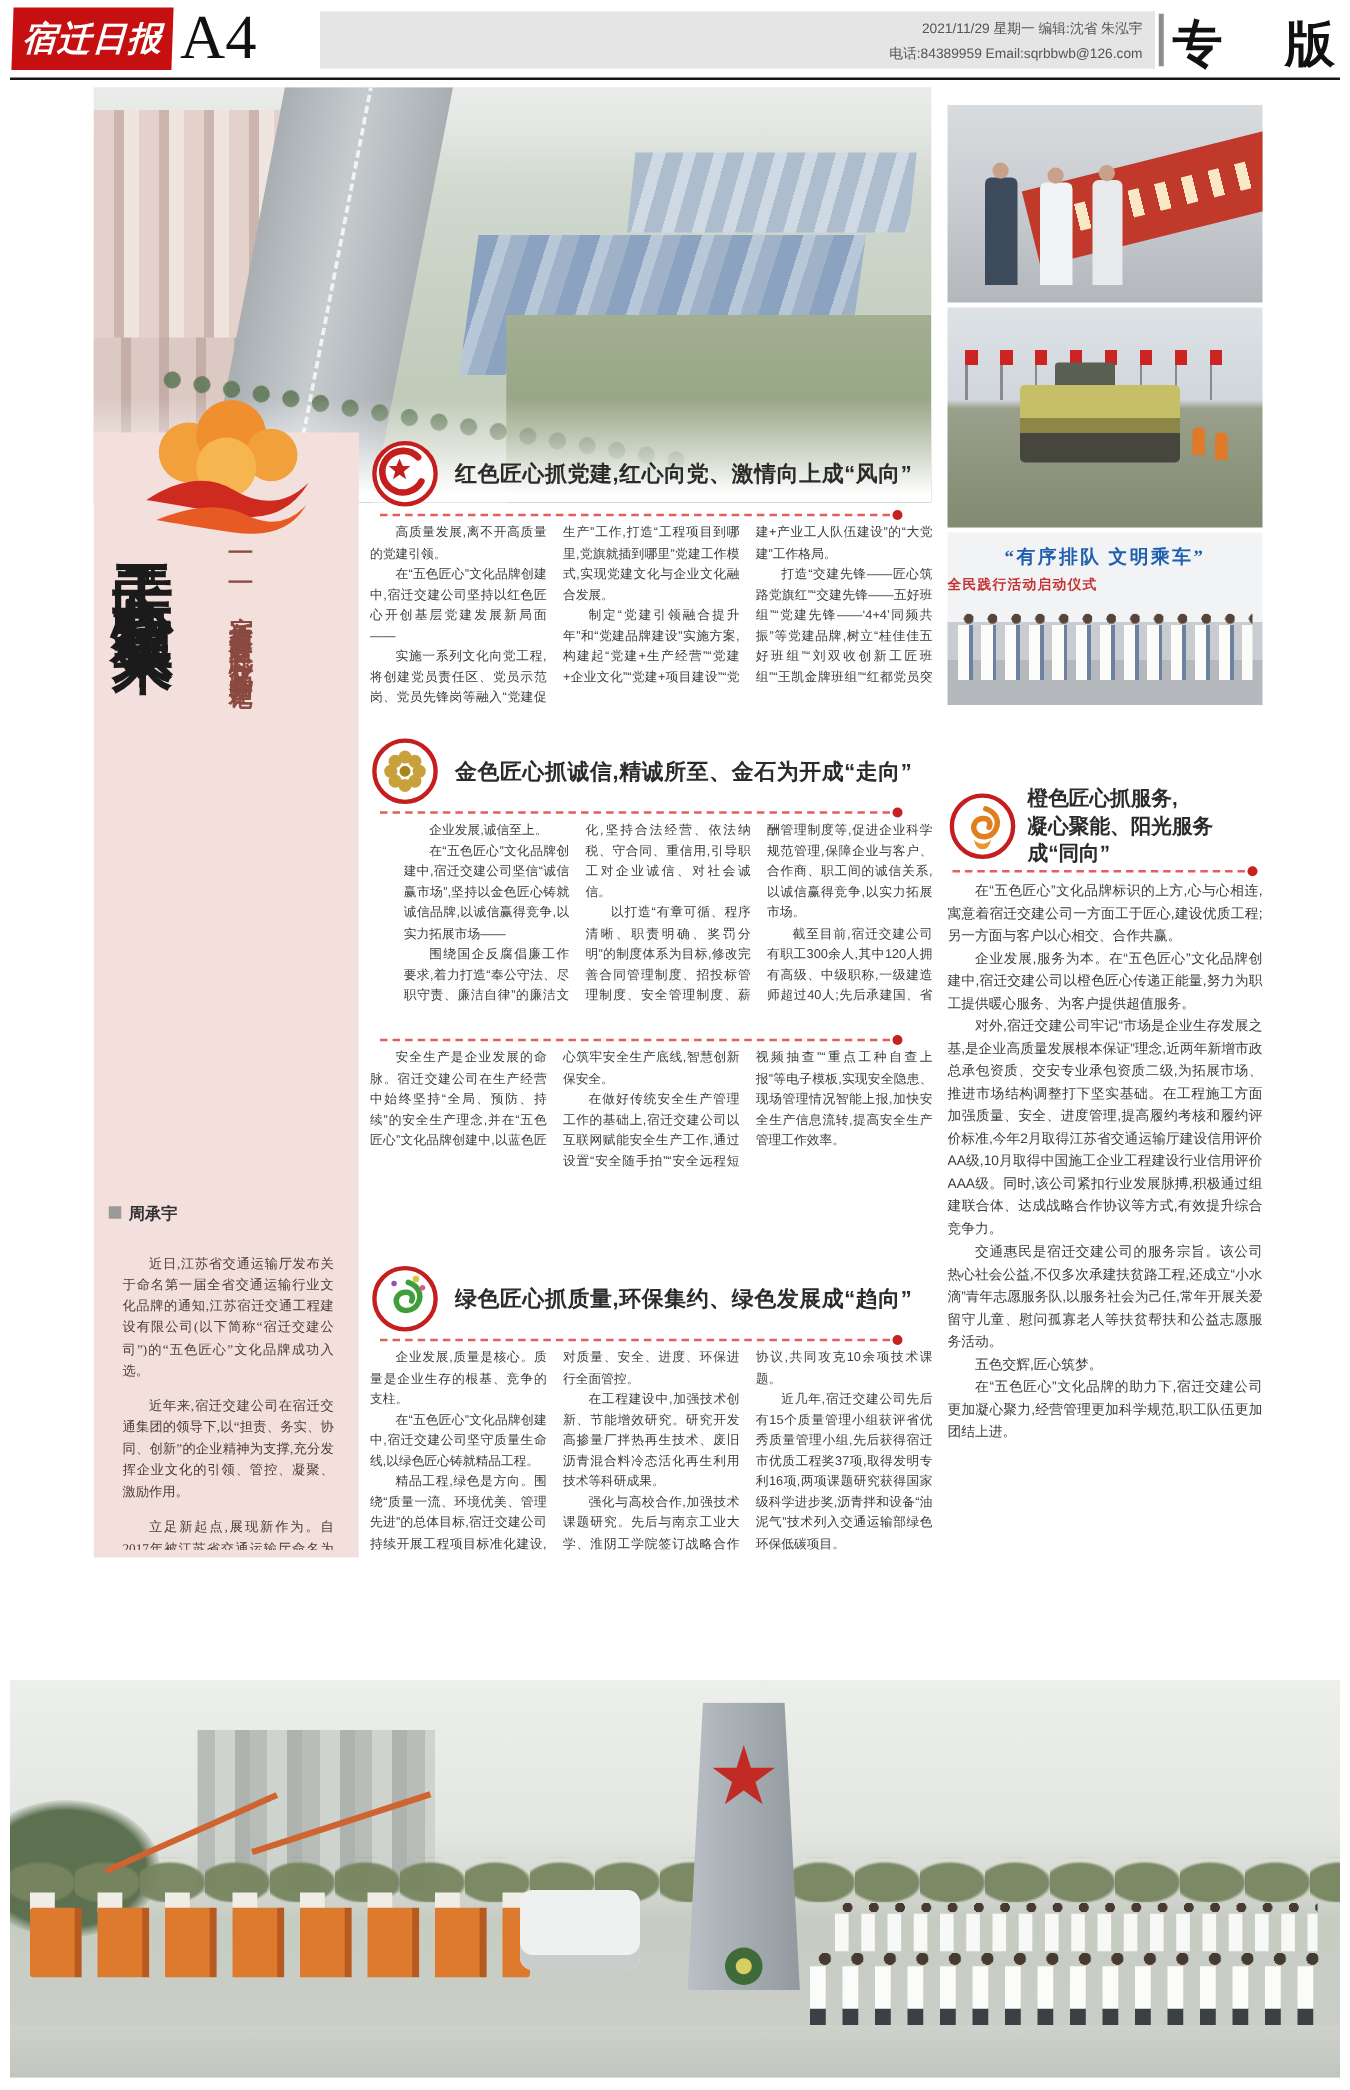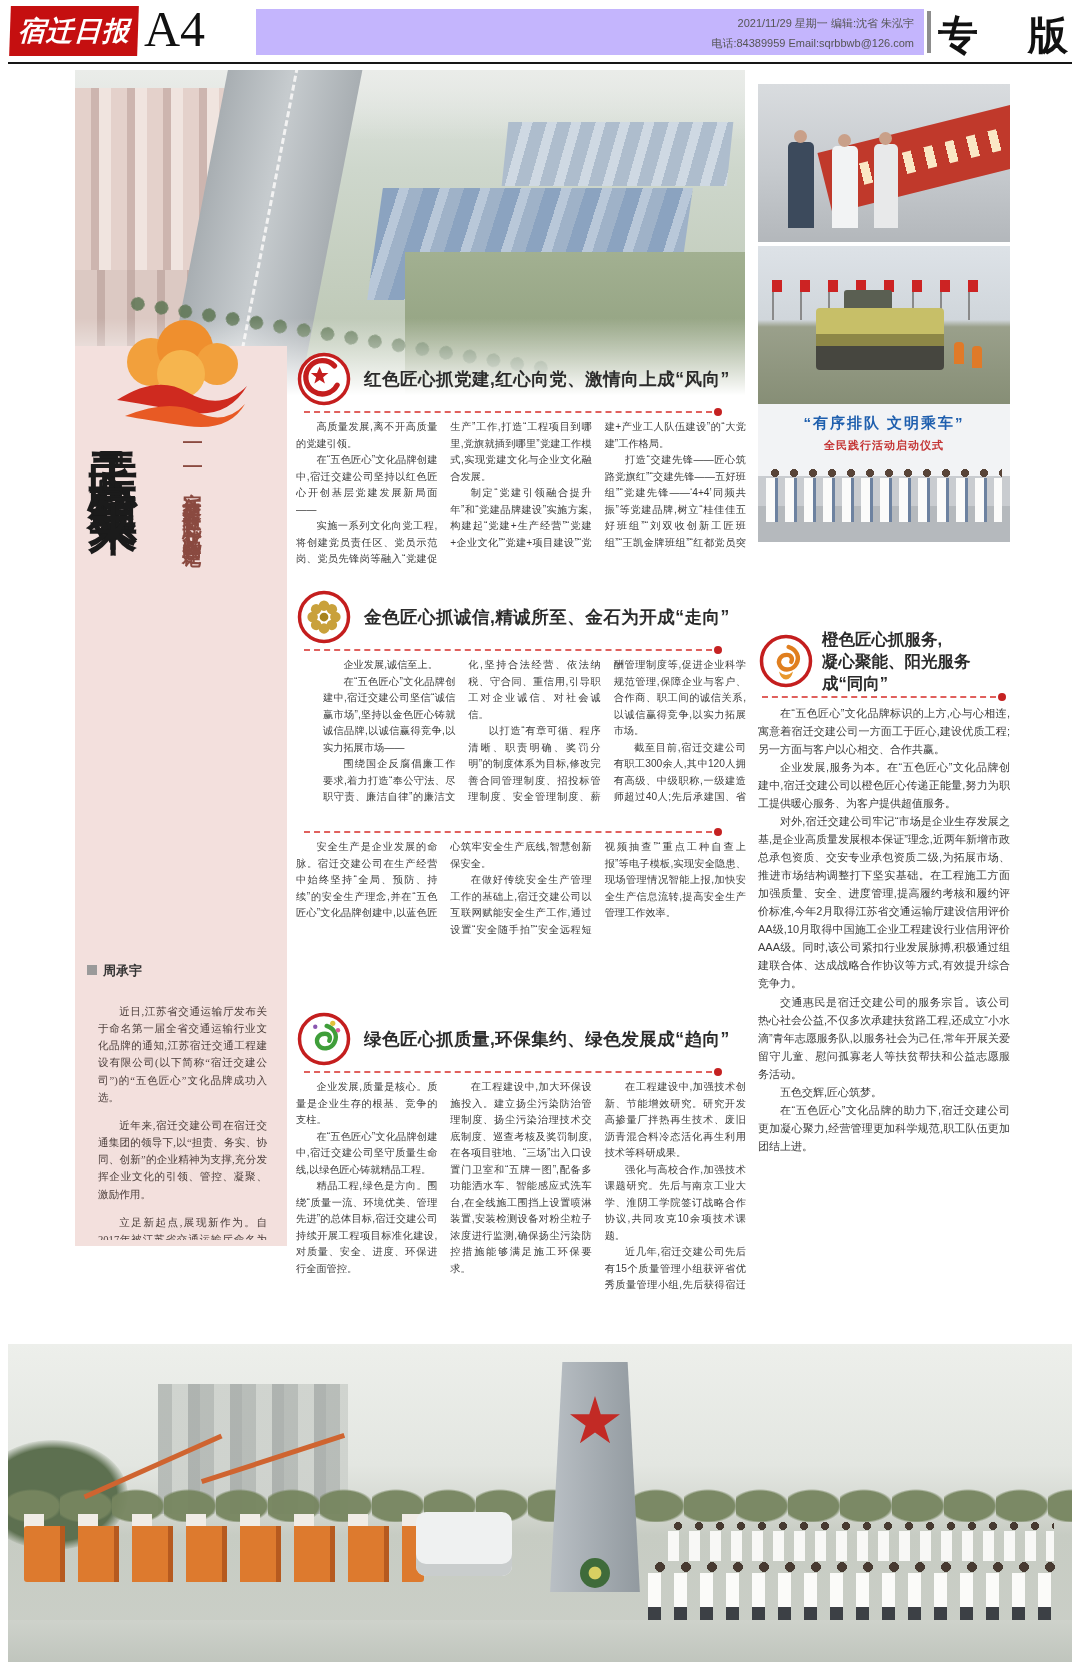--- a/index.html
+++ b/index.html
@@ -5,21 +5,21 @@
   html,body{margin:0;padding:0;background:#9a9a9a;}
   .page{position:relative;width:1080px;height:1672px;background:#ffffff;margin:0 auto;
         font-family:"Liberation Sans",sans-serif;overflow:hidden;}
   .abs{position:absolute;}
 
   
   .mast-logo{left:10px;top:6px;width:128px;height:50px;background:#c50f10;color:#fff;
     display:flex;align-items:center;justify-content:center;font-family:"Liberation Serif",serif;
     font-style:italic;font-weight:700;font-size:27px;letter-spacing:1px;transform:skewX(-2deg);}
   .mast-pageno{left:144px;top:0px;font-family:"Liberation Serif",serif;font-size:50px;color:#111;}
-  .mast-info{left:256px;top:9px;width:668px;height:46px;background:#c4b5fd;
+  .mast-info{left:256px;top:9px;width:668px;height:46px;background:#e5e5e5;
     text-align:right;padding:4px 10px 0 0;box-sizing:border-box;color:#555;font-size:11px;line-height:20px;}
   .mast-vbar{left:927px;top:11px;width:4px;height:42px;background:#8d8d8d;}
   .mast-edition{left:938px;top:8px;font-family:"Liberation Serif",serif;font-weight:700;
     font-size:40px;letter-spacing:20px;color:#111;white-space:nowrap;}
   .mast-rule{left:8px;top:62px;width:1064px;height:2px;background:#161616;}
 
   
   .top-photo{left:75px;top:70px;width:670px;height:332px;overflow:hidden;
     background:linear-gradient(180deg,#e0e5e0 0%,#ced7cc 30%,#b8c3ae 100%);}
   .tp-haze{position:absolute;left:0;top:0;right:0;height:70px;background:linear-gradient(180deg,#eaece9,rgba(234,236,233,0));}
@@ -90,24 +90,24 @@
   .rp2{top:246px;height:176px;
     background:linear-gradient(180deg,#dde2e7 0%,#d0d6db 42%,#9aa08b 46%,#828a71 100%);}
   .rp2-flags{position:absolute;left:14px;top:34px;width:220px;height:12px;
     background:repeating-linear-gradient(90deg,#cc2323 0 10px,rgba(0,0,0,0) 10px 28px);}
   .rp2-poles{position:absolute;left:14px;top:34px;width:220px;height:40px;
     background:repeating-linear-gradient(90deg,#8a8a8a 0 2px,transparent 2px 28px);}
   .rp2-paver{position:absolute;left:58px;top:62px;width:128px;height:62px;border-radius:4px;
     background:linear-gradient(180deg,#c7bf68 0 42%,#8d8747 42% 62%,#46463f 62% 100%);}
   .rp2-cab{position:absolute;left:86px;top:44px;width:48px;height:26px;background:#5a5f52;border-radius:3px;}
   .rp2-worker{position:absolute;width:10px;height:22px;background:#e07a28;border-radius:4px 4px 0 0;}
-  .rp3{top:404px;height:138px;background:linear-gradient(180deg,#f2f3f5 0 52%,#c9ccd0 52% 74%,#b5b9bd 74% 100%);}
+  .rp3{top:426px;height:138px;background:linear-gradient(180deg,#f2f3f5 0 52%,#c9ccd0 52% 74%,#b5b9bd 74% 100%);font-family:Liberation Serif, serif;}
   .rp3-line1{position:absolute;left:0;right:0;top:10px;text-align:center;color:#1f5fae;font-weight:700;
     font-size:15px;letter-spacing:2px;}
-  .rp3-line2{position:absolute;left:0;right:0;top:34px;text-align:center;color:#c43434;font-weight:700;font-size:11px;letter-spacing:1px;}
+  .rp3-line2{position:absolute;left:0;right:0;top:34px;color:#c43434;font-weight:700;font-size:11px;letter-spacing:1px;}
   .rp3-heads{position:absolute;left:8px;right:8px;top:62px;height:14px;
     background-image:radial-gradient(circle 4px at 9px 7px,#584438 96%,transparent);
     background-size:19px 100%;background-repeat:repeat-x;}
   .rp3-people{position:absolute;left:8px;right:8px;top:74px;height:44px;
     background-image:repeating-linear-gradient(90deg,#fbfbfa 0 9px,#6d82a0 9px 12px,rgba(0,0,0,0) 12px 19px);}
 
   
   .bphoto{left:8px;top:1344px;width:1064px;height:318px;overflow:hidden;
     background:linear-gradient(180deg,#edefeb 0%,#e3e6e1 38%,#d4d8d1 52%,#c7ccc3 60%,#cbcfc8 100%);}
   .bp-treeline{position:absolute;left:0;right:0;top:142px;height:36px;opacity:.95;
@@ -274,21 +274,20 @@
           <circle cx="22" cy="18" r="2.5" fill="#8a56b0"></circle>
         </svg>
       </span>
       <h2 class="sec-title">绿色匠心抓质量,环保集约、绿色发展成“趋向”</h2>
     </div>
     <div class="dash"></div>
     <div class="sec-body">
         <p>企业发展,质量是核心。质量是企业生存的根基、竞争的支柱。</p>
         <p>在“五色匠心”文化品牌创建中,宿迁交建公司坚守质量生命线,以绿色匠心铸就精品工程。</p>
         <p>精品工程,绿色是方向。围绕“质量一流、环境优美、管理先进”的总体目标,宿迁交建公司持续开展工程项目标准化建设,对质量、安全、进度、环保进行全面管控。</p>
-        <p>在工程建设中,加大环保设施投入。建立扬尘污染防治管理制度、扬尘污染治理技术交底制度、巡查考核及奖罚制度,在各项目驻地、“三场”出入口设置门卫室和“五牌一图”,配备多功能洒水车、智能感应式洗车台,在全线施工围挡上设置喷淋装置,安装检测设备对粉尘粒子浓度进行监测,确保扬尘污染防控措施能够满足施工环保要求。</p>
         <p>在工程建设中,加强技术创新、节能增效研究。研究开发高掺量厂拌热再生技术、废旧沥青混合料冷态活化再生利用技术等科研成果。</p>
         <p>强化与高校合作,加强技术课题研究。先后与南京工业大学、淮阴工学院签订战略合作协议,共同攻克10余项技术课题。</p>
         <p>近几年,宿迁交建公司先后有15个质量管理小组获评省优秀质量管理小组,先后获得宿迁市优质工程奖37项,取得发明专利16项,两项课题研究获得国家级科学进步奖,沥青拌和设备“油泥气”技术列入交通运输部绿色环保低碳项目。</p>
       </div>
   </section>
 
   <div class="abs rphoto rp1">
     <div class="rp1-banner">
       <div class="rp1-banner-chars"></div>
     </div>

